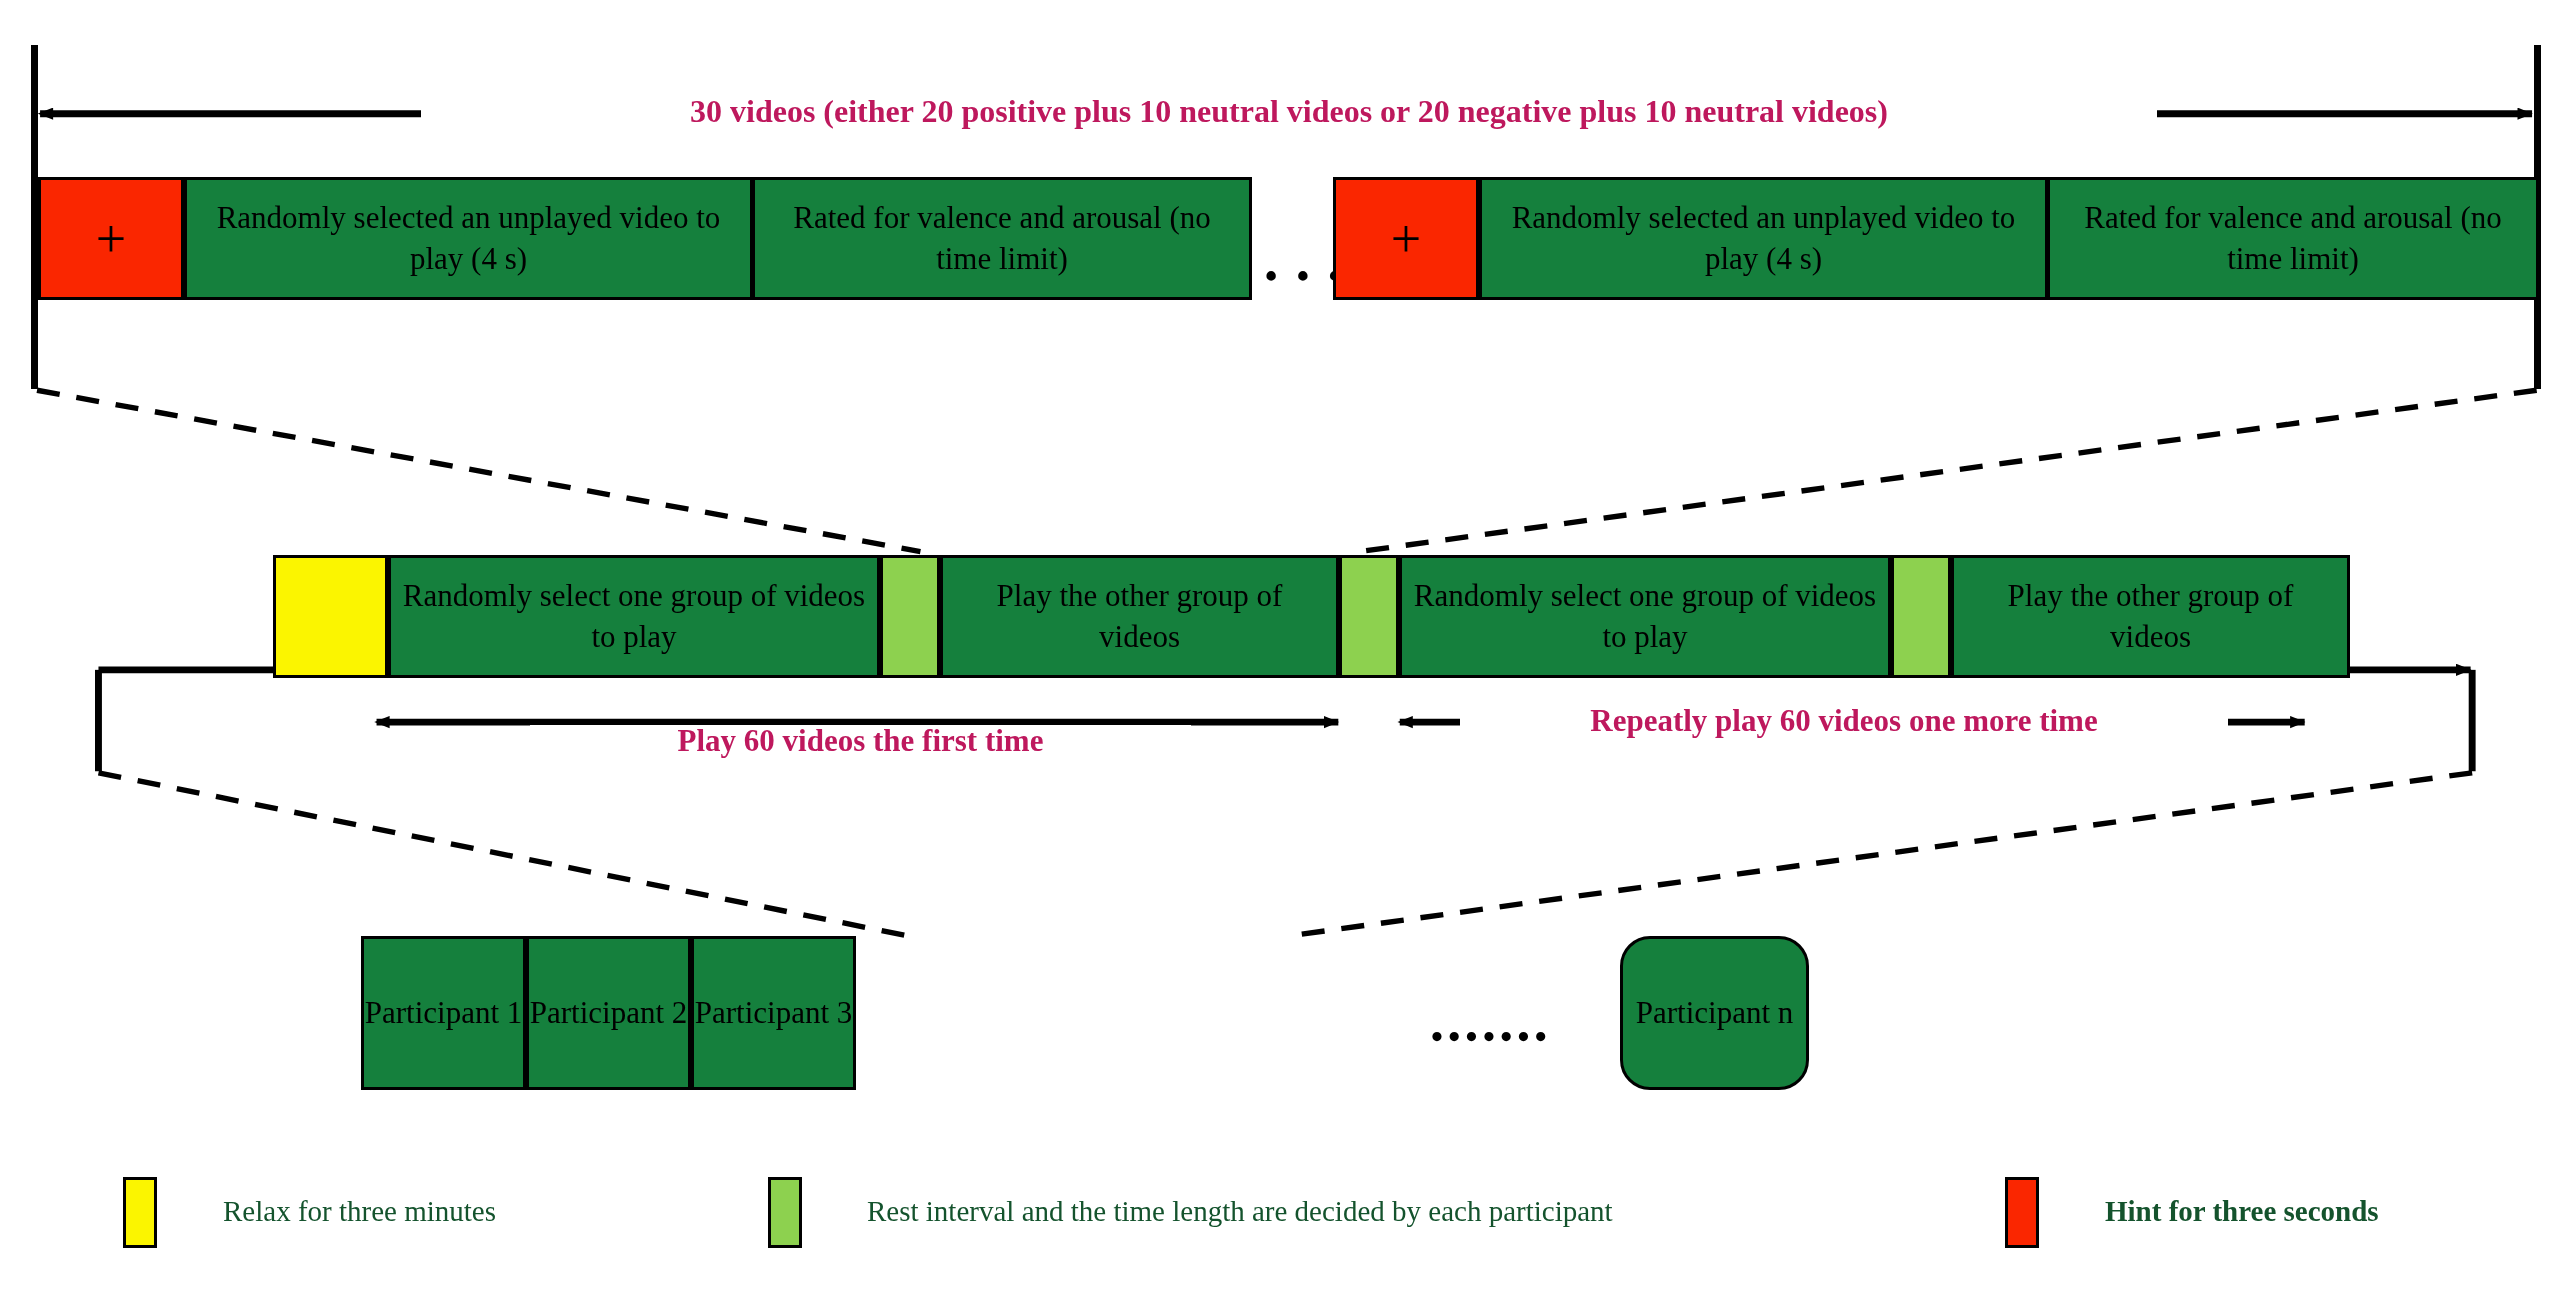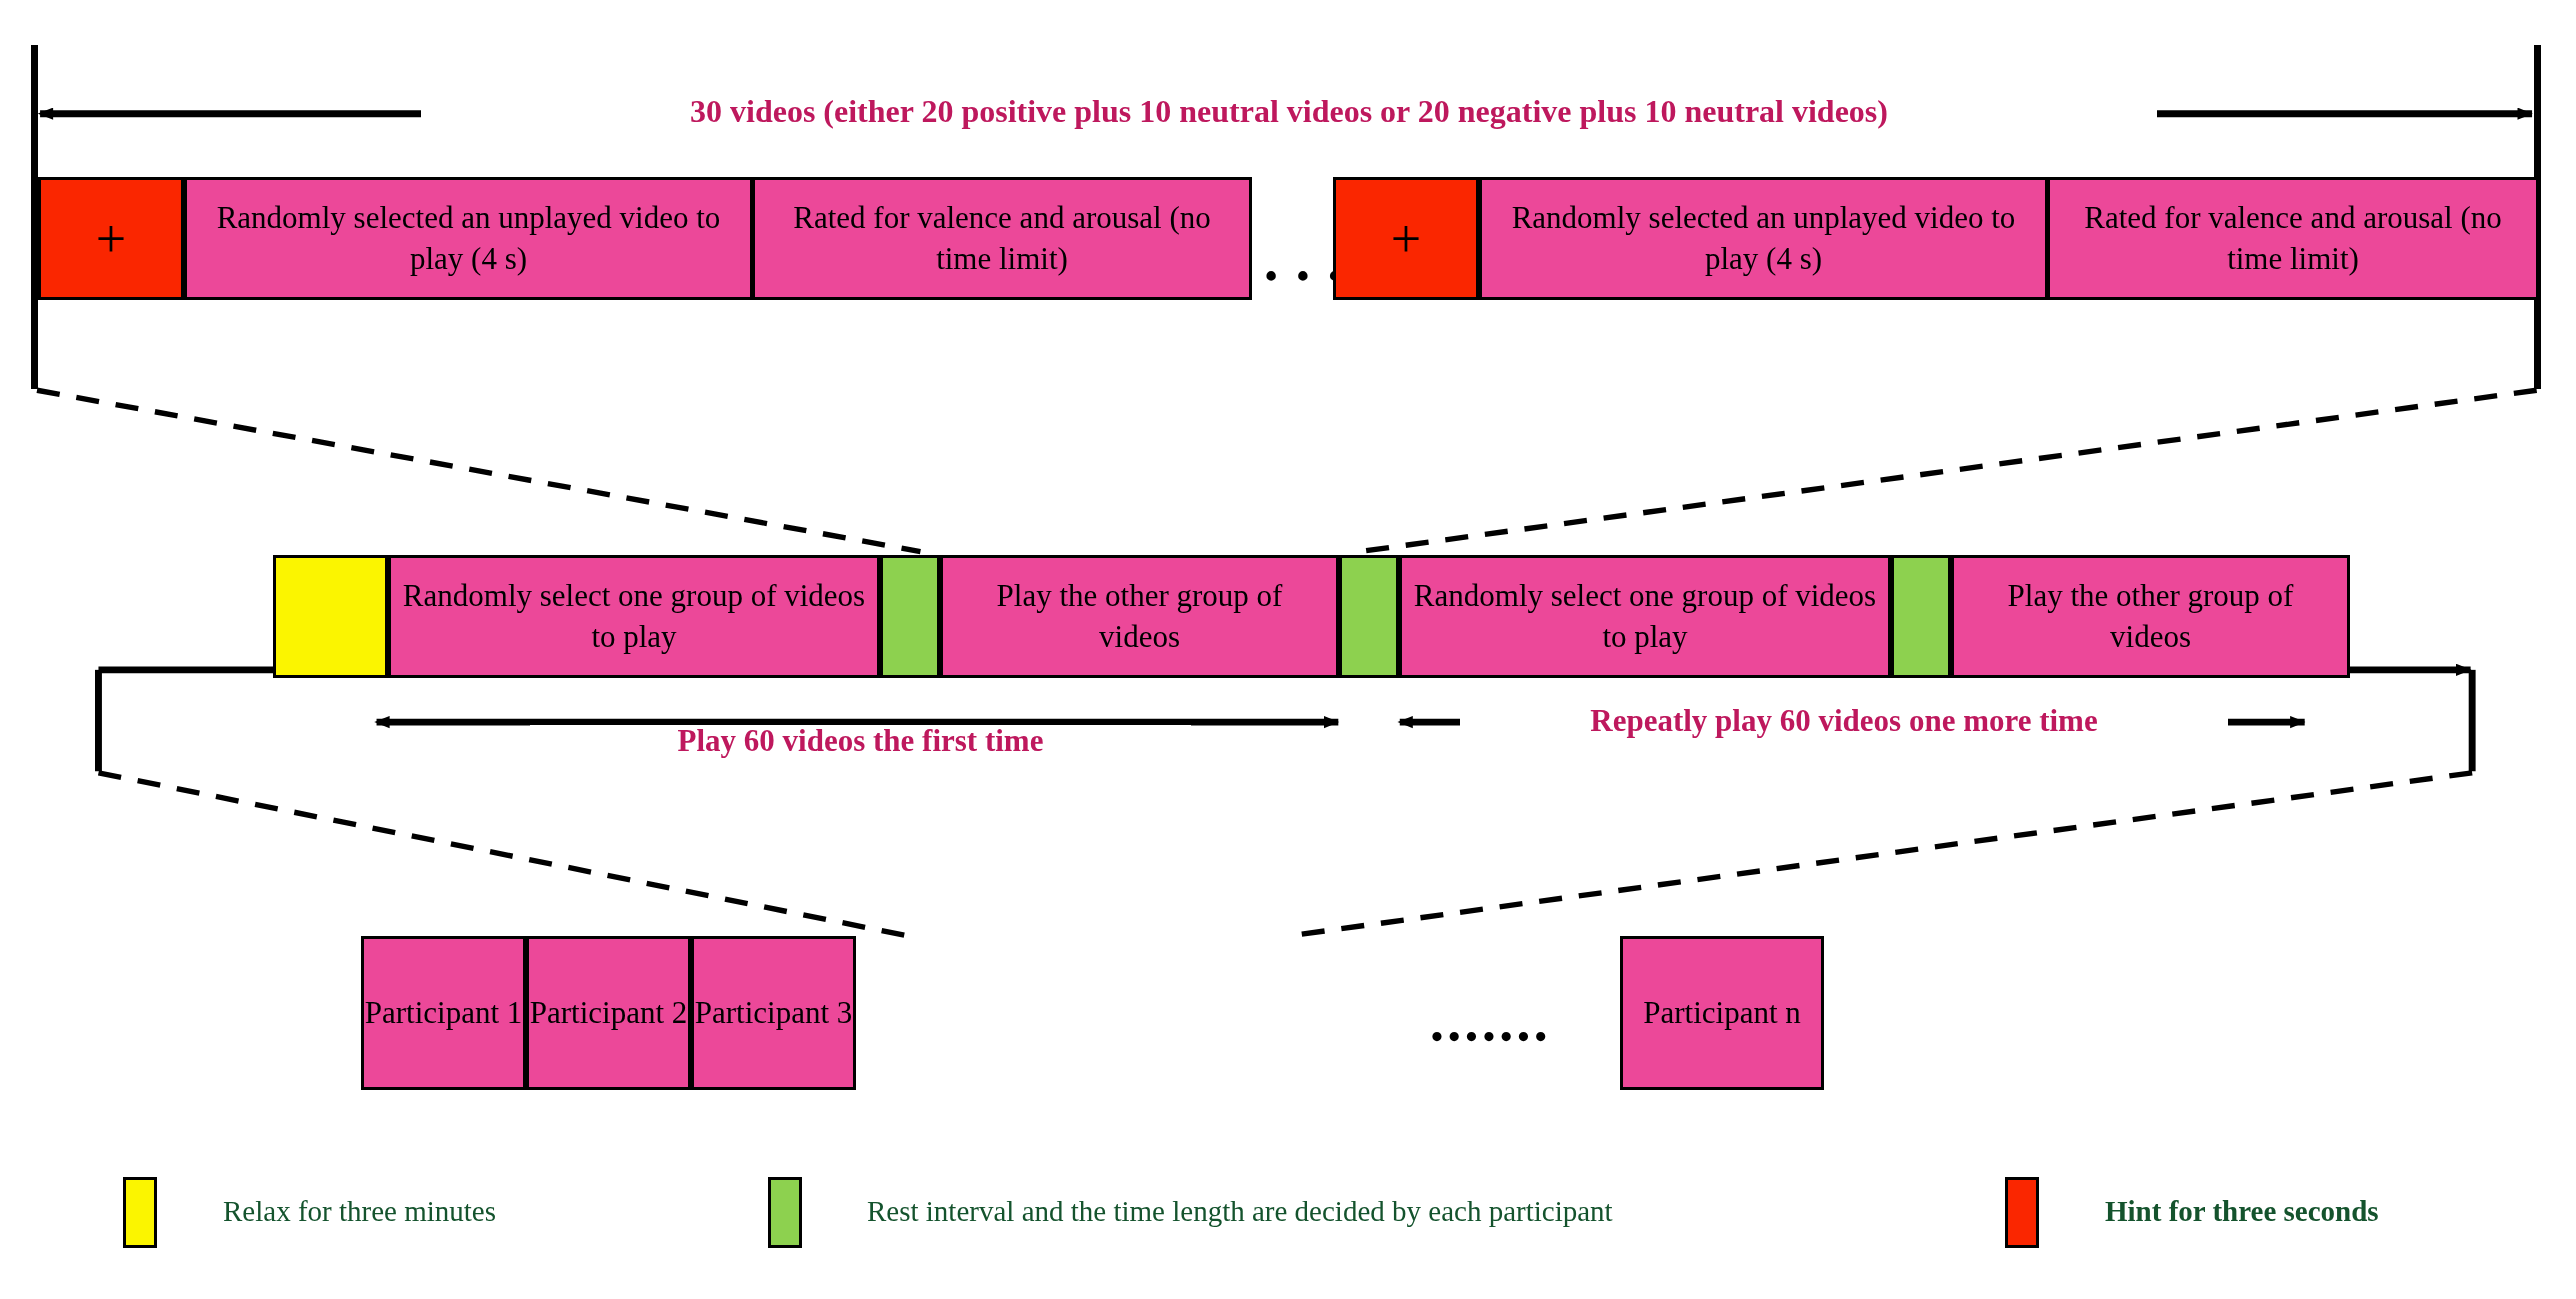--- a/index.html
+++ b/index.html
@@ -18,21 +18,21 @@
 
   
   .rule {                       
     position: absolute;
     background: #000000;
   }
   .box {
     position: absolute;
     box-sizing: border-box;
     border: 3.1px solid #000000;
-    background: #ec4899;
+    background: #15803d;
     display: flex;
     align-items: center;
     justify-content: center;
     text-align: center;
     line-height: 1.30;
     color: #000000;
   }
   .box.swatch { border-width: 3.8px; }
 
   .red    { background: #fa2600; }
@@ -168,21 +168,21 @@
   <div class="arrow-label lbl-mid" style="left:530px; top:705px; width:661px;margin-top:20px;">Play 60 videos the first time</div>
 
   <div class="arrow-label lbl-mid" style="left:1460px; top:705px; width:768px;">Repeatly play 60 videos one more time</div>
 
   <div class="box t-row3" style="left:361px; top:936px; width:165px; height:154px;">Participant 1</div>
   <div class="box t-row3" style="left:526px; top:936px; width:165px; height:154px;">Participant 2</div>
   <div class="box t-row3" style="left:691px; top:936px; width:165px; height:154px;">Participant 3</div>
 
   <div class="dots dots-bot" style="left:1431px; top:1020px;">•••••••</div>
 
-  <div class="box t-row3" style="left:1620px; top:936px; width:204px; height:154px;">Participant n</div>
+  <div class="box t-row3" style="left:1620px; top:936px; width:189px; height:154px;border-radius:30px;">Participant n</div>
 
   <div class="box swatch yellow" style="left:123px; top:1177px; width:34px; height:71px;"></div>
   <div class="legend-text t-legend" style="left:223px; top:1197px;">Relax for three minutes</div>
 
   <div class="box swatch green" style="left:768px; top:1177px; width:34px; height:71px;"></div>
   <div class="legend-text t-legend" style="left:867px; top:1197px;">Rest interval and the time length are decided by each participant</div>
 
   <div class="box swatch red" style="left:2005px; top:1177px; width:34px; height:71px;"></div>
   <div class="legend-text t-legend" style="left:2105px; top:1197px;font-weight:bold;">Hint for three seconds</div>
 

